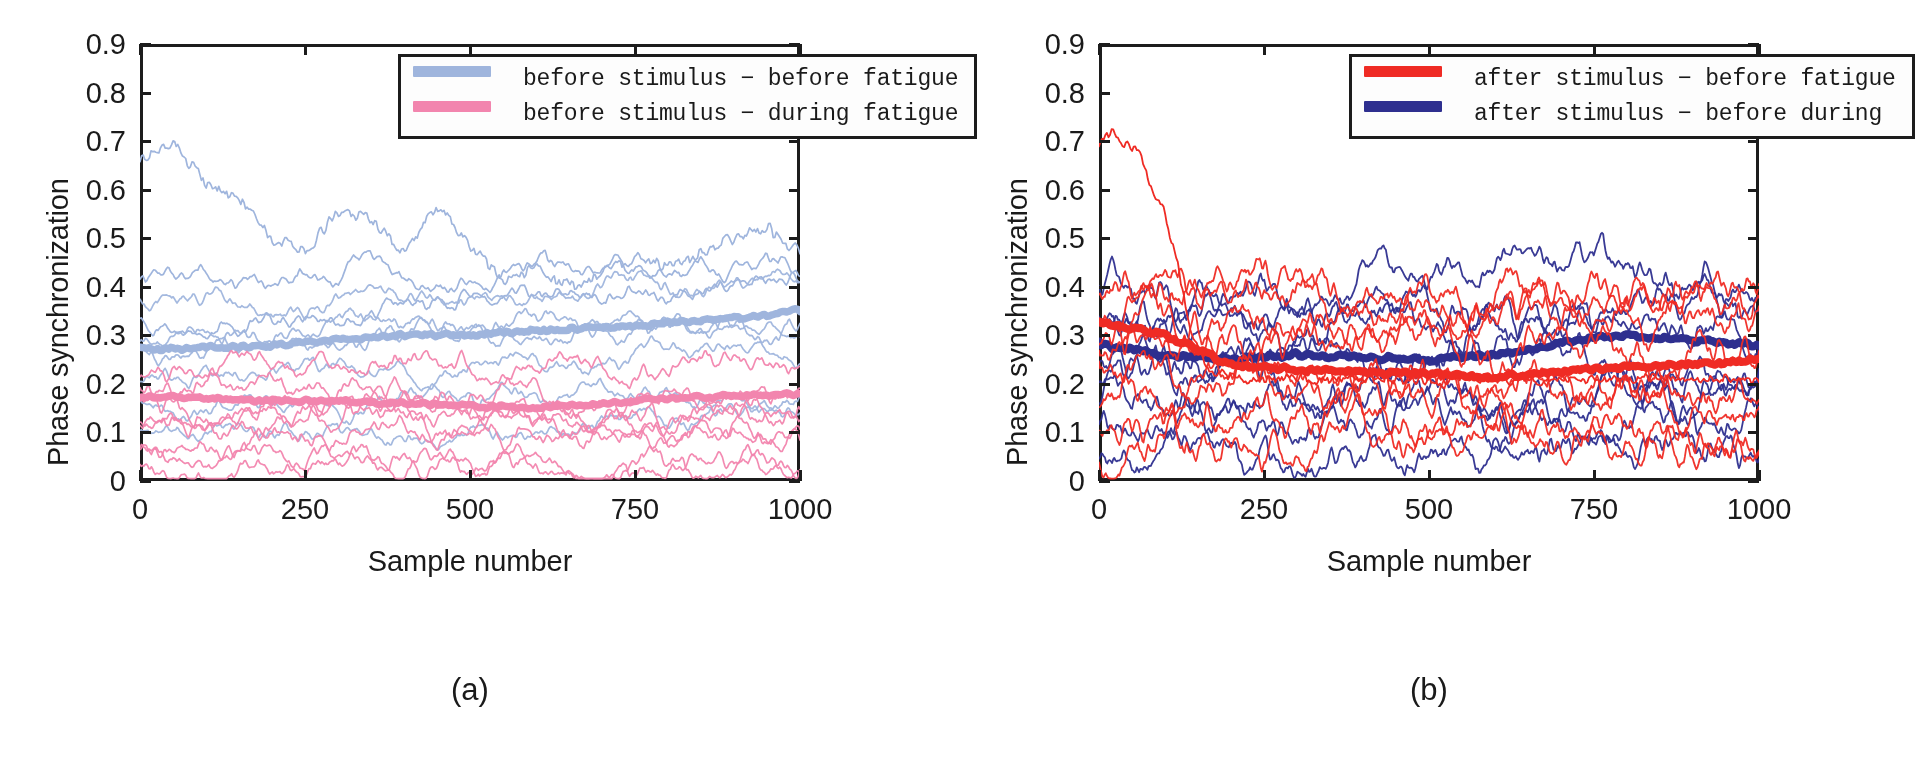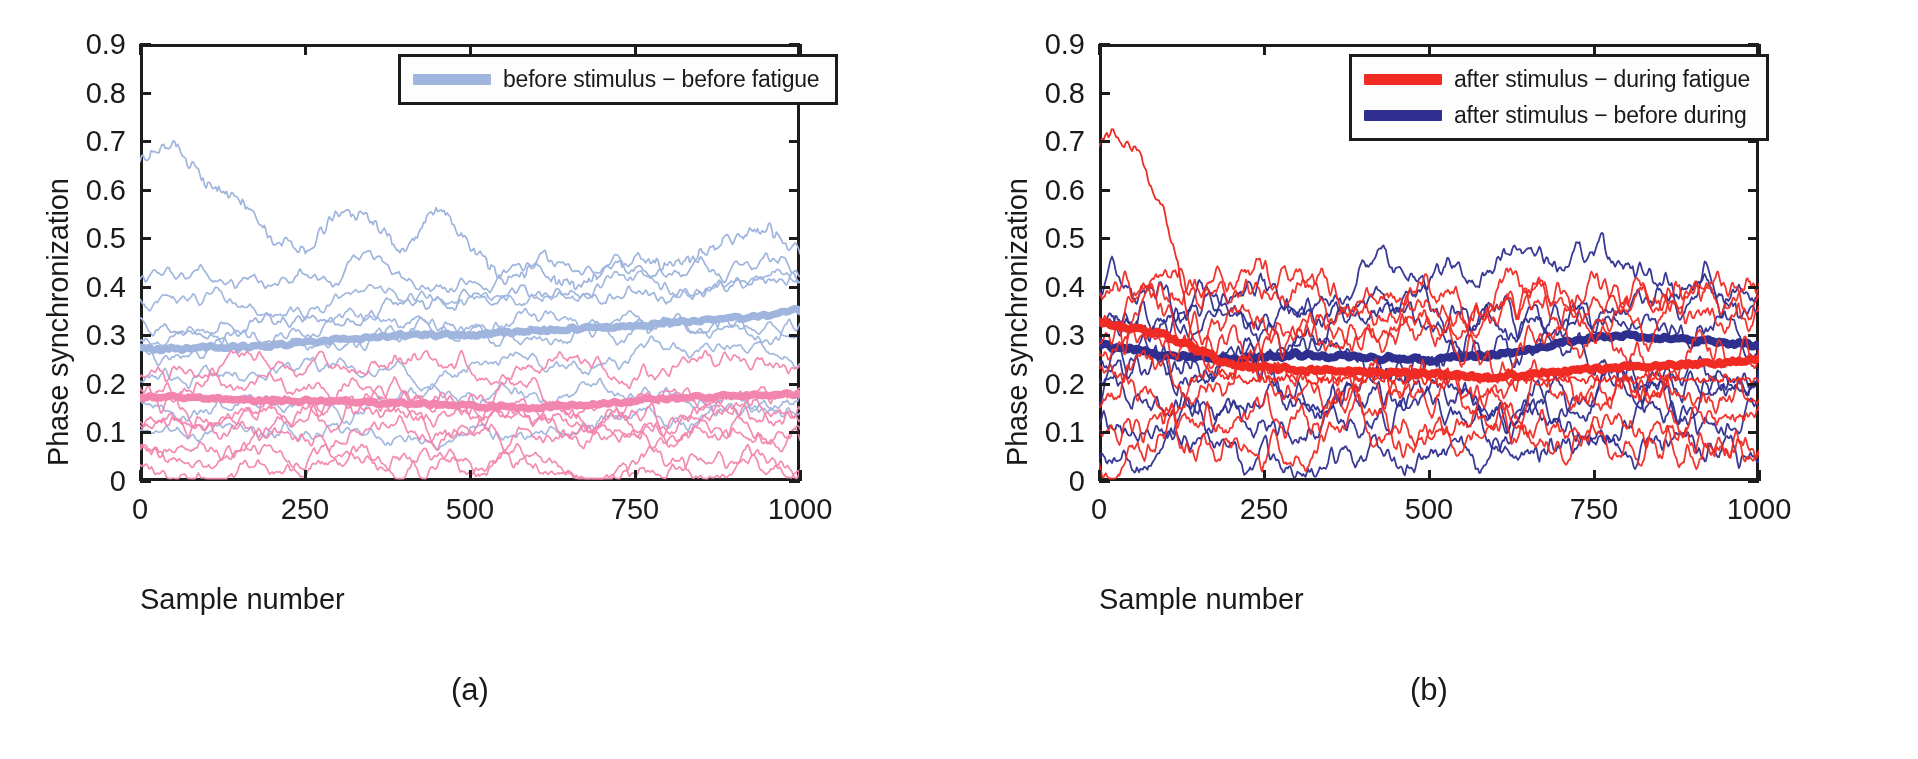--- a/index.html
+++ b/index.html
@@ -42,23 +42,22 @@
   }
   .tickmark-y{position:absolute;left:0;width:11px;height:3px;background:#1c1c1c;transform:translateY(-1px);}
   .tickmark-y.r{left:auto;right:0;}
   .tickmark-x{position:absolute;bottom:0;height:11px;width:3px;background:#1c1c1c;}
   .tickmark-x.t{bottom:auto;top:0;}
 
   .xlabel{
     position:absolute;
     left:140px;width:660px;
     top:545px;
-    text-align:left;
-    font-size:29px;
-    margin-top:38px;
+    text-align:center;
+    font-size:29px;
   }
   .panelcap{
     position:absolute;
     left:140px;width:660px;
     top:672px;
     text-align:center;
     font-size:31px;
   }
 
   .legend{
@@ -66,21 +65,21 @@
     border:3px solid #1c1c1c;
     background:#fdfdfd;
     padding:9px 16px 9px 12px;
     display:flex;
     flex-direction:column;
     gap:9px;
     z-index:5;
   }
   .panel-a .legend{left:258px;top:10px;}
   .panel-b .legend{left:250px;top:10px;}
-  .legend-row{display:flex;align-items:center;gap:12px;white-space:nowrap;}
+  .legend-row{display:flex;gap:32px;white-space:nowrap;font-family:Liberation Mono, monospace;}
   .swatch{width:78px;height:11px;border-radius:1px;flex:0 0 auto;}
   .legend-label{font-size:23px;letter-spacing:-0.2px;}
 </style>
 </head>
 <body>
 
 <div class="figure">
 
   <div class="panel panel-a">
     <div class="ylabel">Phase synchronization</div>
@@ -159,20 +158,24 @@
           <div class="xtick" style="left: 495px;">750</div>
           <div class="tickmark-x" style="left: 659px;"></div>
           <div class="tickmark-x t" style="left: 659px;"></div>
           <div class="xtick" style="left: 660px;">1000</div>
         </div>
       <div class="legend">
         <div class="legend-row">
           <span class="swatch" style="background:#9fb5dd"></span>
           <span class="legend-label">before stimulus − before fatigue</span>
         </div>
+        <div class="legend-row">
+          <span class="swatch" style="background:#f285ae"></span>
+          <span class="legend-label">before stimulus − during fatigue</span>
+        </div>
       </div>
     </div>
     <div class="xlabel">Sample number</div>
     <div class="panelcap">(a)</div>
   </div>
 
   <div class="panel panel-b">
     <div class="ylabel">Phase synchronization</div>
     <div class="plotwrap">
       <div class="plotbox"></div>
@@ -247,21 +250,21 @@
           <div class="tickmark-x" style="left: 494px;"></div>
           <div class="tickmark-x t" style="left: 494px;"></div>
           <div class="xtick" style="left: 495px;">750</div>
           <div class="tickmark-x" style="left: 659px;"></div>
           <div class="tickmark-x t" style="left: 659px;"></div>
           <div class="xtick" style="left: 660px;">1000</div>
         </div>
       <div class="legend">
         <div class="legend-row">
           <span class="swatch" style="background:#ef2b24"></span>
-          <span class="legend-label">after stimulus − during fatigue</span>
+          <span class="legend-label">after stimulus − before fatigue</span>
         </div>
         <div class="legend-row">
           <span class="swatch" style="background:#2e2f8f"></span>
           <span class="legend-label">after stimulus − before during</span>
         </div>
       </div>
     </div>
     <div class="xlabel">Sample number</div>
     <div class="panelcap">(b)</div>
   </div>

